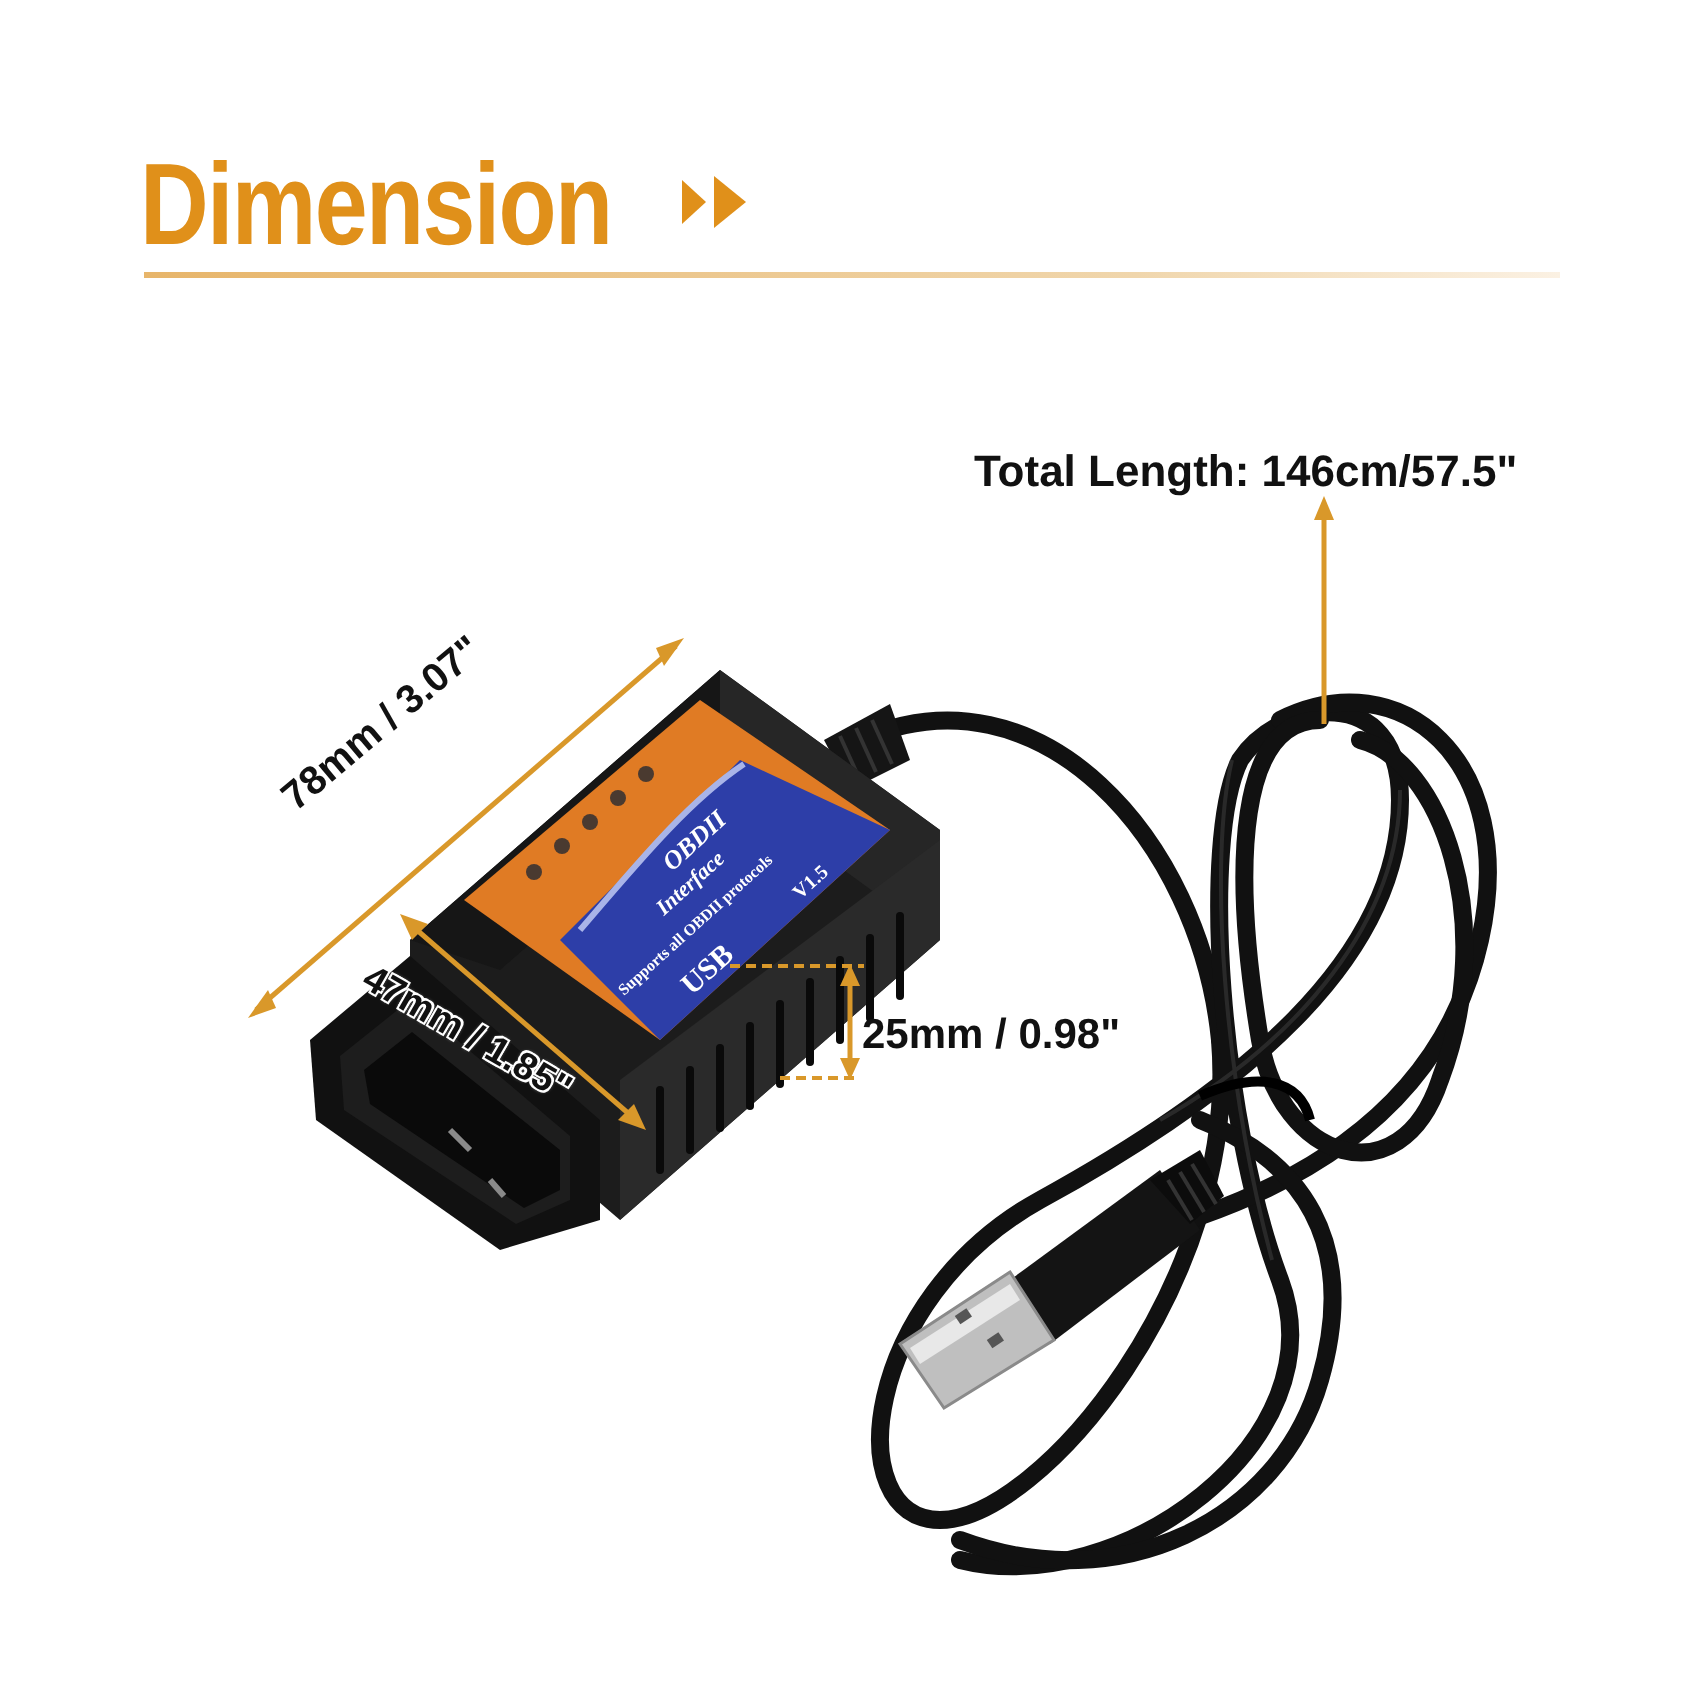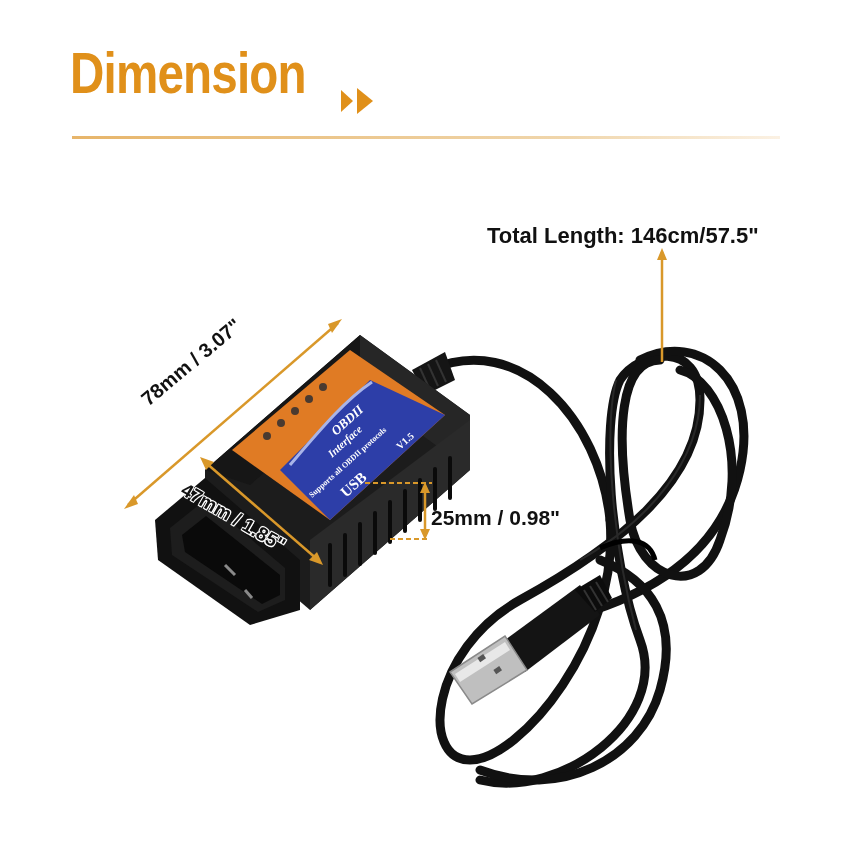--- a/index.html
+++ b/index.html
@@ -1,17 +1,17 @@
 <!DOCTYPE html>
 <html><head>
 <meta charset="utf-8">
 <style>
   html, body { margin: 0; padding: 0; background: #ffffff; }
   body { width: 850px; height: 850px; position: relative; overflow: hidden; font-family: "Liberation Sans", sans-serif; }
-  .header { position: absolute; left: 70px; top: 44px; display: flex; align-items: flex-start; }
+  .header { position: absolute; left: 70px; top: 74px; display: flex; align-items: flex-start; }
   .title { font-family: "Liberation Sans", sans-serif; font-weight: bold; font-size: 58px; color: #e0901a; letter-spacing: -1px; transform: scaleX(0.82); transform-origin: left center; display: inline-block; line-height: 1; }
   .title-arrows { position: absolute; left: 272px; top: 18px; }
   .rule { position: absolute; left: 72px; top: 136px; width: 708px; height: 3px; background: linear-gradient(to right, #e7b56a, #f0d6ac 70%, #fbf1e3); }
   .label { position: absolute; font-weight: bold; color: #111; white-space: nowrap; }
   .total-length { left: 487px; top: 223px; font-size: 22px; }
   .height-label { left: 431px; top: 506px; font-size: 21px; }
   .length-label { left: 137px; top: 393px; font-size: 20px; transform: rotate(-40deg); transform-origin: left top; }
   .width-label { left: 188px; top: 479px; font-size: 19px; color: #111; transform: rotate(30deg); transform-origin: left top; -webkit-text-stroke: 0; text-shadow: -1px -1px 0 #fff, 1px -1px 0 #fff, -1px 1px 0 #fff, 1px 1px 0 #fff, 0 0 2px #fff; }
   svg.scene { position: absolute; left: 0; top: 0; }
 </style>

